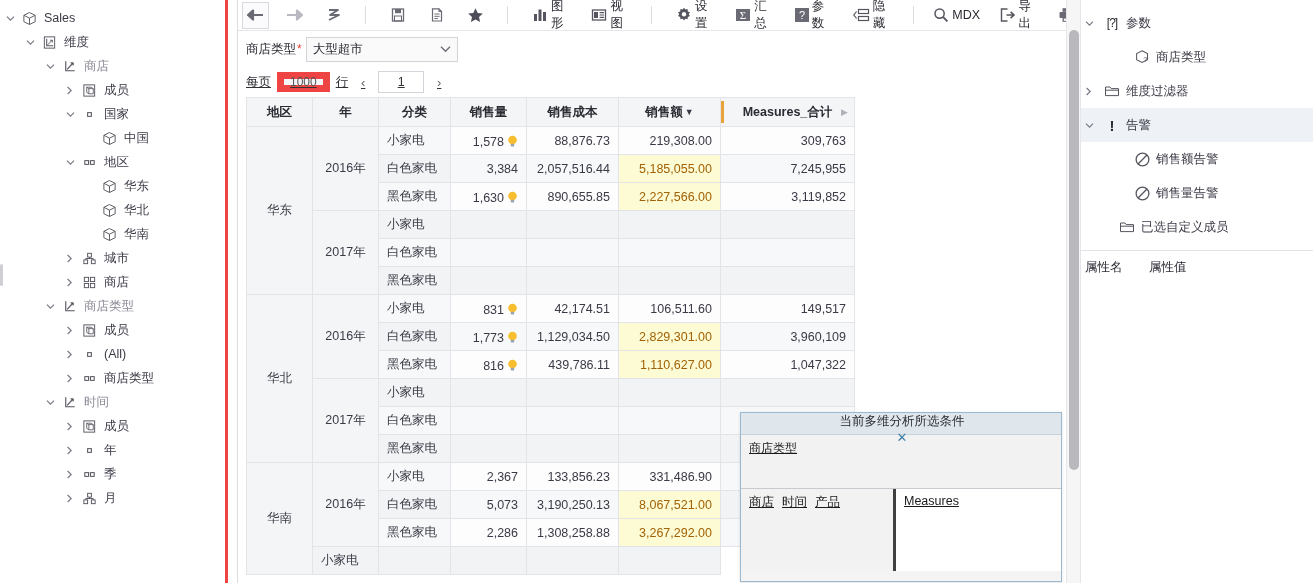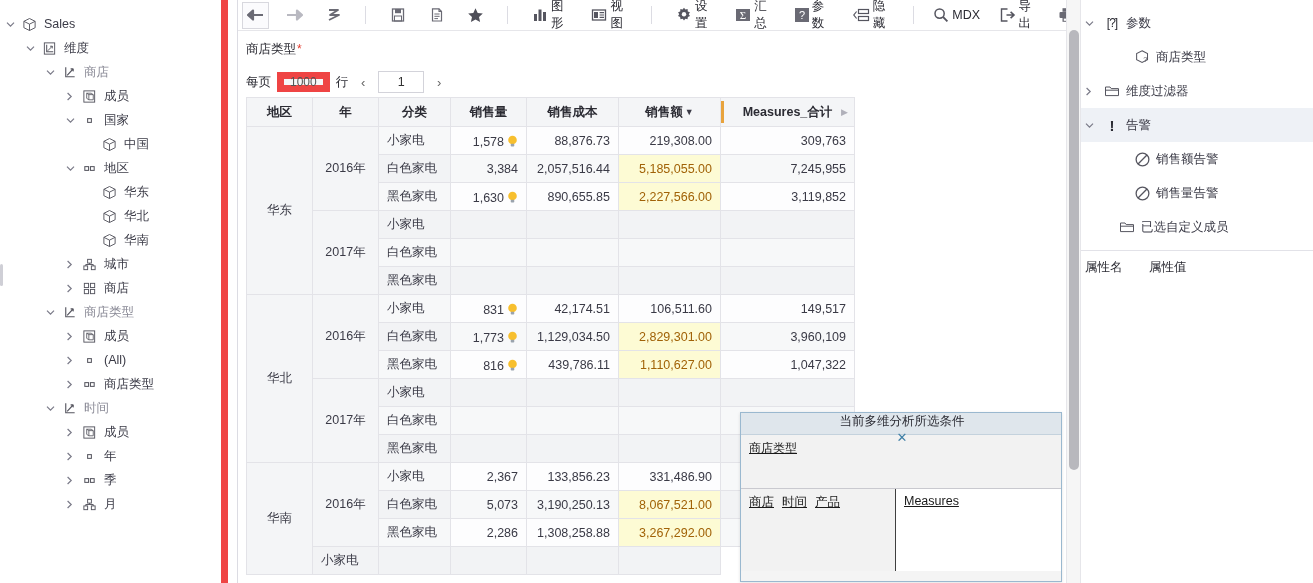--- a/index.html
+++ b/index.html
@@ -11,22 +11,22 @@
     font-family: "Liberation Sans", "DejaVu Sans", sans-serif;
     font-size: 12px;
     color: #333;
   }
   #app { position: relative; width: 1313px; height: 583px; display: flex; }
 
   
   .sidebar {
     width: 228px; height: 583px;
     background: #fff;
-    border-right: 7px solid #ef4444;
-    padding-top: 12px;
+    border-right: 3px solid #ef4444;
+    padding-top: 6px;
     overflow: hidden;
     position: relative;
     flex: 0 0 228px;
   }
   .tree-row {
     display: flex; align-items: center;
     height: 24px;
     font-size: 12.5px;
     color: #3a3a46;
     white-space: nowrap;
@@ -108,21 +108,21 @@
     display: flex; align-items: center; justify-content: space-between;
     padding: 0 6px;
     font-size: 12.5px; color: #2b2b33;
     cursor: pointer;
   }
   .f-select .chev { color: #7a7a88; font-size: 10px; }
 
   
   .pagerbar {
     height: 30px; display: flex; align-items: center;
-    padding-left: 8px; gap: 6px;
+    padding-left: 8px; gap: 6px; text-decoration: underline;
   }
   .pg-text { font-size: 12.5px; color: #2b2b33; }
   .pg-box {
     height: 20px; min-width: 40px; padding: 0 6px;
     border: 7px solid #ef4444; background: #f5f5f7;
     display: inline-flex; align-items: center; justify-content: center;
     font-size: 12px; color: #555;
   }
   .pg-arrow {
     width: 18px; height: 20px;
@@ -191,21 +191,21 @@
   .popup-top {
     height: 54px; background: #f2f2f2;
     border-bottom: 1px solid #c9c9cf;
     padding: 5px 8px;
   }
   .popup-bot { display: flex; height: 82px; }
   .popup-col {
     background: #f2f2f2; padding: 5px 8px;
     font-size: 12.5px; color: #1a1a1a;
   }
-  .popup-col.left { width: 155px; border-right: 1px solid #404040; }
+  .popup-col.left { width: 155px; border-right: 3px solid #404040; }
   .popup-col.right { flex: 1; background: #fff; }
   .ulink { text-decoration: underline; color: #1a1a1a; cursor: pointer; margin-right: 8px; }
 
   
   .vscroll {
     position: absolute; right: 0; top: 0; width: 14px; height: 583px;
     background: #f6f6f6; border-left: 1px solid #e6e6ea;
   }
   .vscroll .thumb {
     position: absolute; left: 2px; top: 30px; width: 10px; height: 440px;
@@ -675,20 +675,28 @@
               <rect x="4.5" y="10.5" width="9" height="4.3" fill="#6a6a74"></rect>
               <rect x="5.8" y="11.6" width="6.4" height="2.2" fill="#fff"></rect>
             </svg>
           </span>
         </div>
       </div>
 
     <div class="filterbar">
       <span class="f-label">商店类型</span>
         <span class="f-star">*</span>
+      <div class="f-select">
+        <span>大型超市</span>
+        <span class="chev">
+          <svg width="11" height="8" viewBox="0 0 11 8">
+              <path d="M1 1.8 L5.5 6.2 L10 1.8" fill="none" stroke="#6f6f7c" stroke-width="1.4"></path>
+            </svg>
+        </span>
+      </div>
     </div>
 
     <div class="pagerbar">
       <span class="pg-text">每页</span>
       <span class="pg-box">1000</span>
       <span class="pg-text">行</span>
       <span class="pg-arrow">‹</span>
       <span class="pg-page">1</span>
       <span class="pg-arrow">›</span>
     </div>

